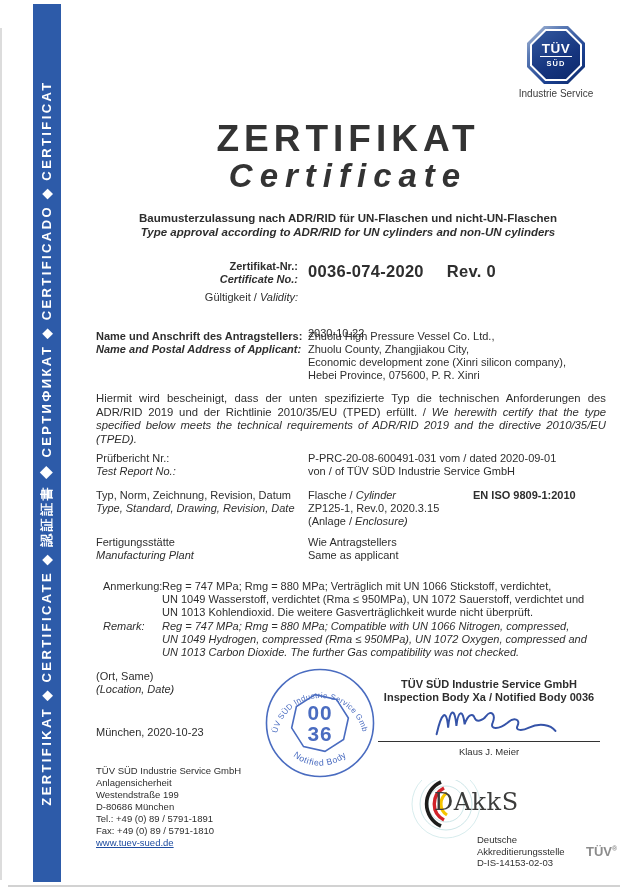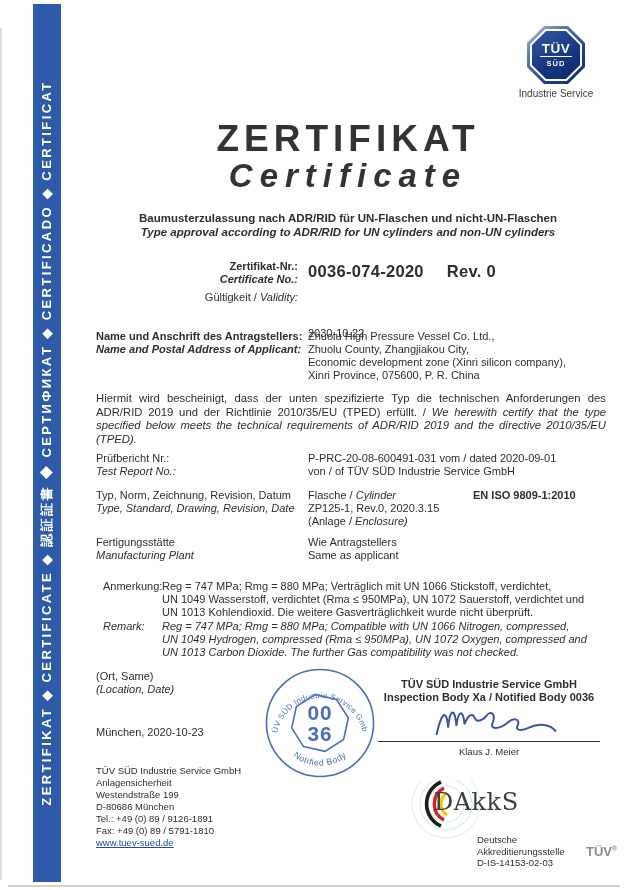--- a/index.html
+++ b/index.html
@@ -122,21 +122,21 @@
   <div class="validity-value">2030-10-22</div>
 
   <div class="applicant-label">
     <div>Name und Anschrift des Antragstellers:</div>
     <div class="it">Name and Postal Address of Applicant:</div>
   </div>
   <div class="applicant-value">
     <div>Zhuolu High Pressure Vessel Co. Ltd.,</div>
     <div>Zhuolu County, Zhangjiakou City,</div>
     <div>Economic development zone (Xinri silicon company),</div>
-    <div>Xinri Province, 075600, P. R. China</div>
+    <div>Hebei Province, 075600, P. R. Xinri</div>
   </div>
 
   <div class="statement">
     <span>Hiermit wird bescheinigt, dass der unten spezifizierte Typ die technischen Anforderungen des ADR/RID 2019 und der Richtlinie 2010/35/EU (TPED) erfüllt. / </span><span class="it">We herewith certify that the type specified below meets the technical requirements of ADR/RID 2019 and the directive 2010/35/EU (TPED).</span>
   </div>
 
   <div class="row-label" style="top:452px;">
     <div>Prüfbericht Nr.:</div>
     <div class="it">Test Report No.:</div>
   </div>
@@ -212,21 +212,21 @@
              C 132 24, 146 26, 152 34" fill="none" stroke="#3553a8" stroke-width="2.4" stroke-linecap="round"></path>
   </svg>
   <div class="sig-line"></div>
   <div class="signer">Klaus J. Meier</div>
 
   <div class="footer-address">
     <div>TÜV SÜD Industrie Service GmbH</div>
     <div>Anlagensicherheit</div>
     <div>Westendstraße 199</div>
     <div>D-80686 München</div>
-    <div>Tel.: +49 (0) 89 / 9126-1891</div>
+    <div>Tel.: +49 (0) 89 / 5791-1891</div>
     <div>Fax: +49 (0) 89 / 5791-1810</div>
     <div><a href="#">www.tuev-sued.de</a></div>
   </div>
 
   <div class="dakks">
     <svg class="dakks-rings" width="90" height="70" viewBox="0 0 90 70">
       <circle cx="42" cy="24" r="18" fill="none" stroke="#cde6e8" stroke-width="1"></circle>
       <circle cx="42" cy="24" r="26" fill="none" stroke="#cde6e8" stroke-width="1"></circle>
       <circle cx="42" cy="24" r="34" fill="none" stroke="#d8edee" stroke-width="1"></circle>
       <path d="M 37 2 A 24 24 0 0 0 37 46" fill="none" stroke="#1d1d1b" stroke-width="3.6"></path>

